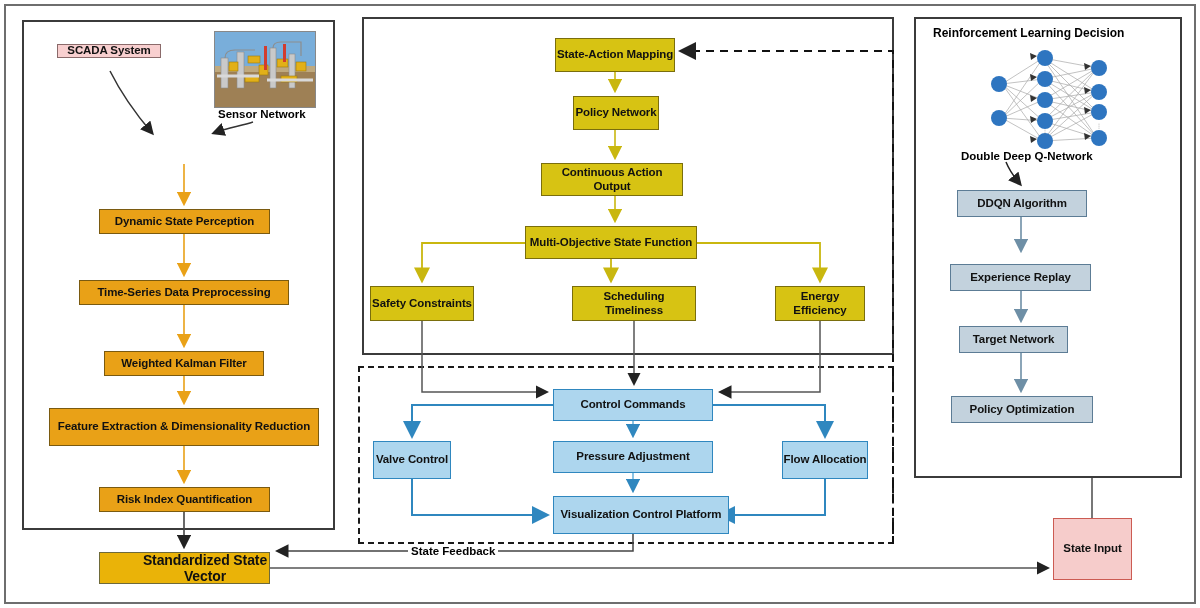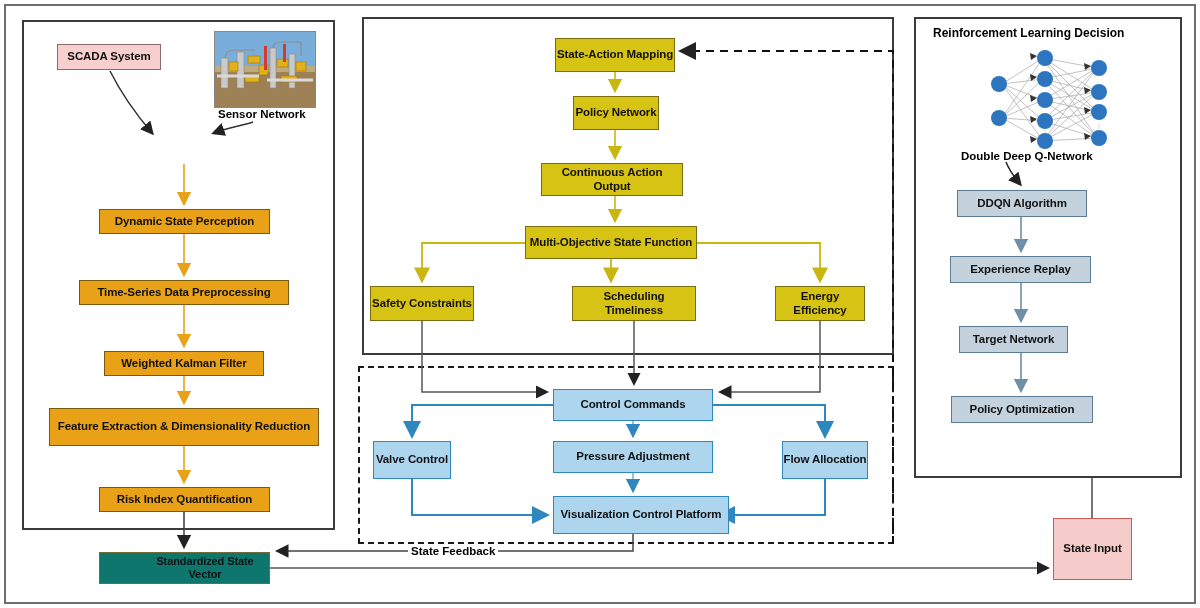--- a/index.html
+++ b/index.html
@@ -9,21 +9,21 @@
   
   .box{position:absolute;box-sizing:border-box;display:flex;align-items:center;
        justify-content:center;text-align:center;font-weight:bold;color:#111;
        line-height:1.15;letter-spacing:-0.1px;z-index:6;}
   .orange{background:#E9A117;border:1.5px solid #7A5A10;font-size:11.5px;}
   .yellow{background:#D7C313;border:1.5px solid #7A6E0C;font-size:11.5px;}
   .blue{background:#ADD6EE;border:1.8px solid #2F87BF;font-size:11.5px;}
   .slate{background:#C3D2DD;border:1.5px solid #5C7C95;font-size:11.5px;}
   .pink{background:#F8CFCF;border:1.5px solid #8A6A6A;font-size:11.5px;}
   .pinkred{background:#F6CCCB;border:1.6px solid #CC5B53;font-size:11.5px;}
-  .palyellow{background:#0f766e;border:1.8px solid #6E6A3A;font-size:11px;padding-left:41px;}
+  .palyellow{background:#eab308;border:1.8px solid #6E6A3A;font-size:14px;padding-left:41px;}
 
   
   .panel{position:absolute;box-sizing:border-box;z-index:1;background:transparent;}
   .solidpanel{border:2.2px solid #3B3B3B;}
   .dashpanel{border:2.4px dashed #1a1a1a;}
   .outerframe{position:absolute;left:4px;top:4px;width:1192px;height:600px;
               border:2.2px solid #6E6E6E;box-sizing:border-box;z-index:0;}
 
   
   .lbl{position:absolute;font-weight:bold;color:#000000;z-index:7;white-space:nowrap;}
@@ -45,21 +45,21 @@
   <div class="panel solidpanel" style="left:22px;top:20px;width:313px;height:510px;"></div>
 
   <div class="panel solidpanel" style="left:362px;top:17px;width:532px;height:338px;"></div>
 
   <div class="panel dashpanel" style="left:358px;top:366px;width:536px;height:178px;"></div>
 
   <div class="panel solidfr" style="left:914px;top:17px;width:268px;height:461px;border:2.2px solid #3B3B3B;box-sizing:border-box;"></div>
 
   <div class="lbl" style="left:933px;top:26px;font-size:12px;">Reinforcement Learning Decision</div>
 
-  <div class="box pink" style="left:57px;top:44px;width:104px;height:26px;">SCADA System</div>
+  <div class="box pink" style="left:57px;top:44px;width:104px;height:14px;">SCADA System</div>
 
   <div class="photo" style="left:214px;top:31px;width:100px;height:75px;background:linear-gradient(#6FA8D6 0%,#9CC4E4 42%,#C8A87A 48%,#9A7F58 100%);">
     <svg viewBox="0 0 100 75" width="100" height="75">
       <rect x="0" y="0" width="100" height="36" fill="#79AEDA"></rect>
       <rect x="0" y="34" width="100" height="6" fill="#BFA97E"></rect>
       <rect x="0" y="40" width="100" height="35" fill="#9E8055"></rect>
       <g fill="#C9C9C9" stroke="#8a8a8a" stroke-width="0.6">
         <rect x="6" y="26" width="7" height="30"></rect>
         <rect x="22" y="20" width="7" height="36"></rect>
         <rect x="55" y="16" width="6" height="40"></rect>
@@ -153,21 +153,21 @@
       <g fill="#777" font-size="6">
         <text x="57" y="88">⋮</text>
           <text x="111" y="82">⋮</text>
       </g>
     </svg>
   </div>
 
   <div class="lbl" style="left:961px;top:150px;font-size:11.5px;">Double Deep Q-Network</div>
 
   <div class="box slate" style="left:957px;top:190px;width:130px;height:27px;">DDQN Algorithm</div>
-  <div class="box slate" style="left:950px;top:256px;width:141px;height:27px;">Experience Replay</div>
+  <div class="box slate" style="left:950px;top:264px;width:141px;height:27px;">Experience Replay</div>
   <div class="box slate" style="left:959px;top:326px;width:109px;height:27px;">Target Network</div>
   <div class="box slate" style="left:951px;top:396px;width:142px;height:27px;">Policy Optimization</div>
 
   <div class="box pinkred" style="left:1053px;top:518px;width:79px;height:62px;">State Input</div>
 
   <svg class="ov">
     <defs>
       <marker id="aG" markerWidth="9" markerHeight="9" refX="7" refY="4.5" orient="auto">
         <path d="M0,0 L9,4.5 L0,9 Z" fill="#222"></path>
         </marker>

